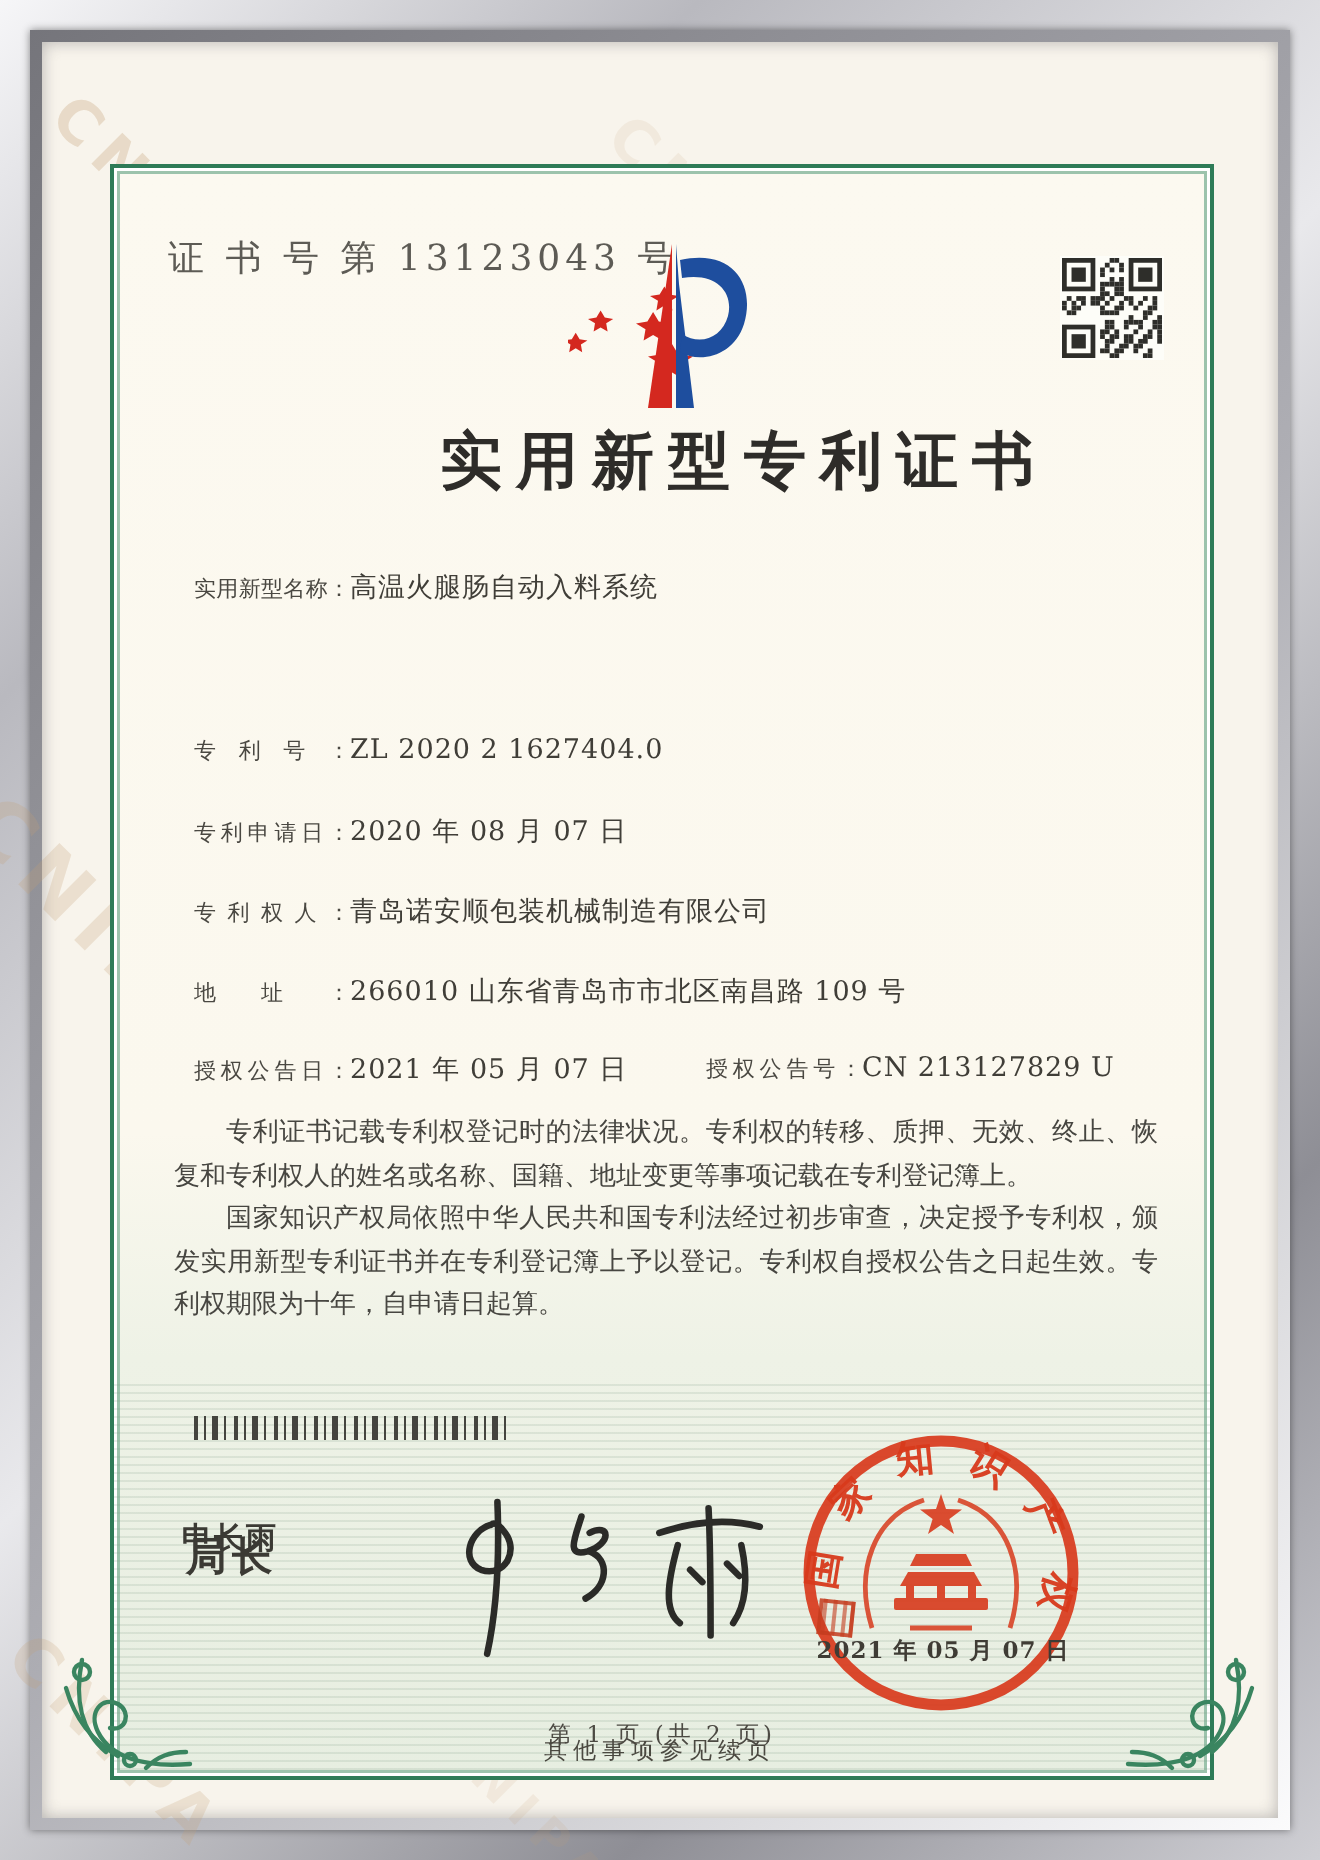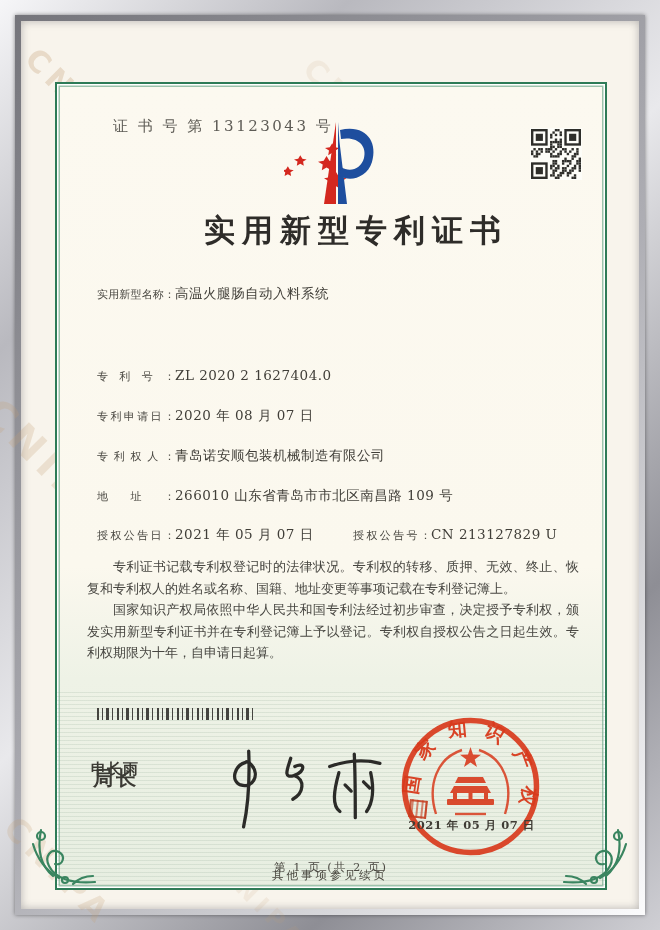--- a/index.html
+++ b/index.html
@@ -13,22 +13,22 @@
         box-shadow:inset 0 0 8px rgba(70,70,80,.38);}
   .watermark{position:absolute;transform:rotate(45deg);transform-origin:left top;
         font-weight:bold;color:rgba(196,160,118,1);letter-spacing:6px;pointer-events:none;
         font-family:"DejaVu Sans","Liberation Sans",sans-serif;}
   .cert{position:absolute;left:55px;top:82px;width:548px;height:804px;
         border:2.5px solid #2e7b57;
         box-shadow:inset 0 0 0 1.5px #ffffff, inset 0 0 0 3px #9cc3ac;
         background:linear-gradient(180deg,#fcf9f0 0%,#fbf8ee 60%,#eef2e6 74%,#e7eee1 100%);}
   .paper-lines{position:absolute;left:0;right:0;bottom:0;height:196px;
         background:repeating-linear-gradient(180deg,rgba(120,150,128,.16) 0 1px,transparent 1px 4px);}
-  .cert-no{position:absolute;left:56px;top:33px;font-size:15px;color:#5d5b55;letter-spacing:2.5px;}
-  .title{position:absolute;left:0;top:126px;width:100%;text-align:center;
+  .cert-no{position:absolute;left:27px;top:33px;font-size:18px;color:#5d5b55;letter-spacing:2.5px;}
+  .title{position:absolute;left:16px;top:126px;width:100%;text-align:center;
         font-size:31px;font-weight:bold;color:#2e2c29;letter-spacing:7px;padding-left:25px;}
   .logo{position:absolute;left:227px;top:28px;width:95px;height:95px;}
   .qr{position:absolute;left:473px;top:44px;width:50px;height:50px;background:#fdfdf8;padding:1px;}
   .frow{position:absolute;left:40px;width:490px;height:20px;font-size:13.5px;color:#403e38;white-space:nowrap;}
   .flabel{display:inline-block;width:78px;font-size:11px;color:#4a4842;
         text-align:justify;text-align-last:justify;vertical-align:baseline;}
   .fvalue{letter-spacing:.5px;}
   .pair2{position:absolute;left:256px;top:0;}
   .paras{position:absolute;left:30px;top:472px;width:492px;font-size:13px;line-height:21.5px;
         color:#474641;text-align:justify;}

